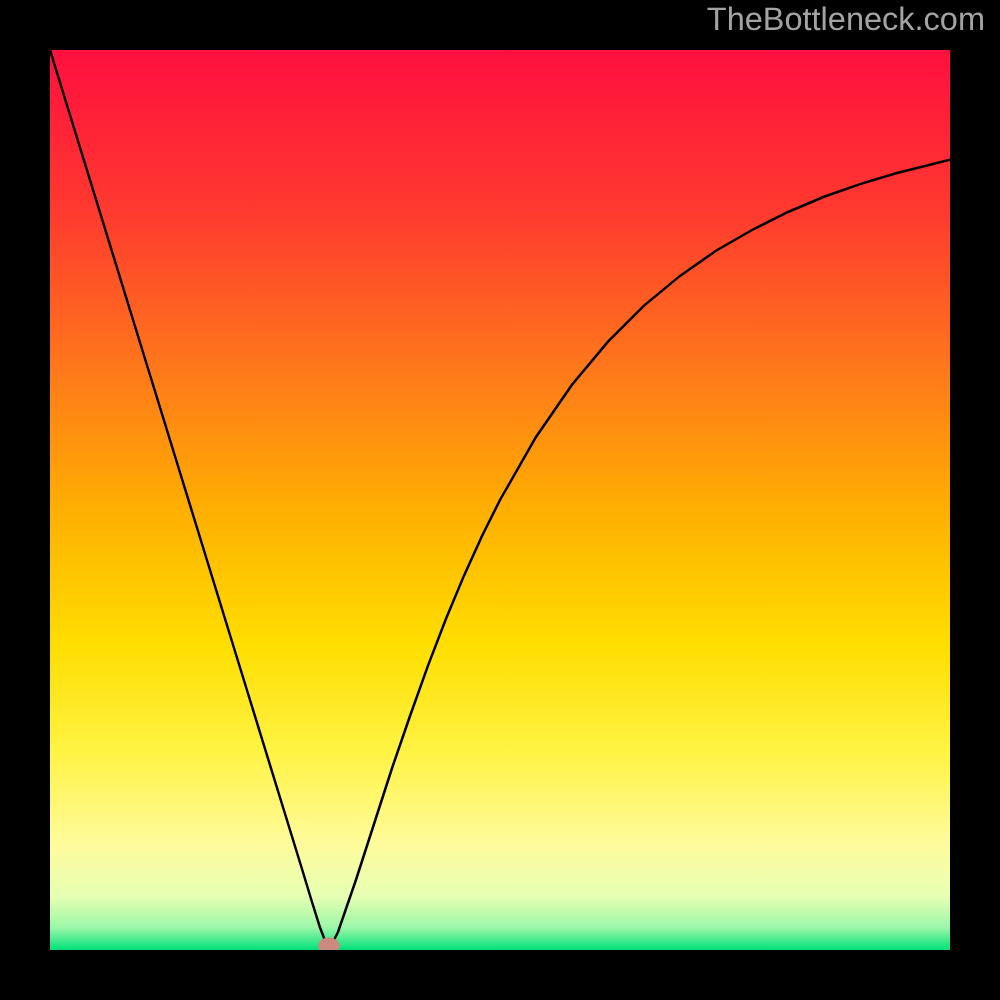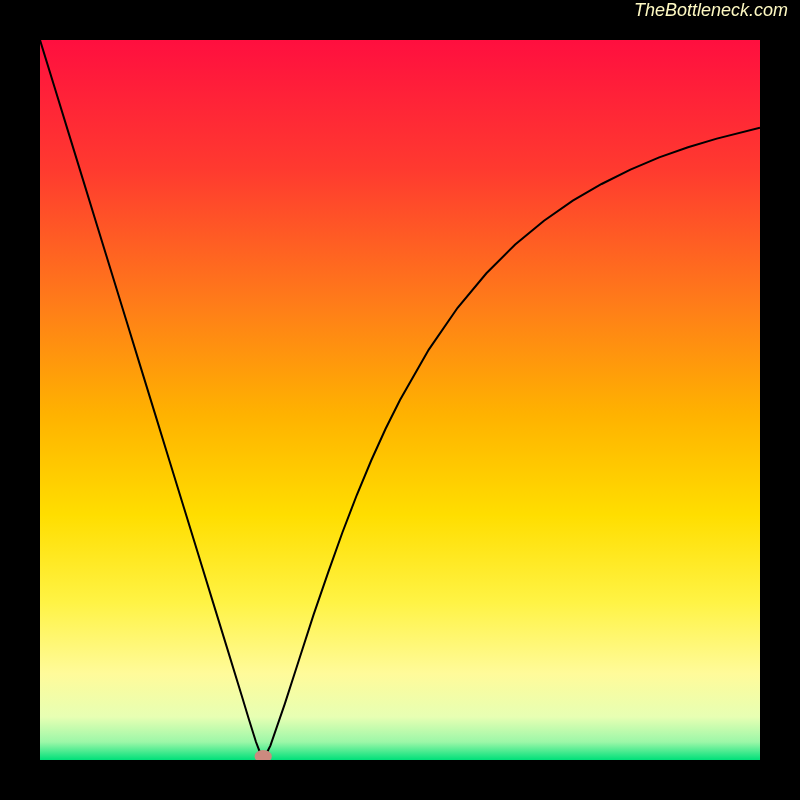--- a/index.html
+++ b/index.html
@@ -9,27 +9,26 @@
     height: 800px;
     background: #000;
     position: relative;
     overflow: hidden;
     font-family: Arial, Helvetica, sans-serif;
   }
   #watermark {
     position: absolute;
     top: 0;
     right: 12px;
-    color: #fef9c3;
-    font-size: 18px;
+    color: #a3a3a3;
+    font-size: 26px;
     font-weight: 400;
     letter-spacing: 0px;
     z-index: 10;
     user-select: none;
-    font-style: italic;
   }
   #plot-area {
     position: absolute;
     left: 40px;
     top: 40px;
     width: 720px;
     height: 720px;
     overflow: hidden;
   }
   #plot-svg {

